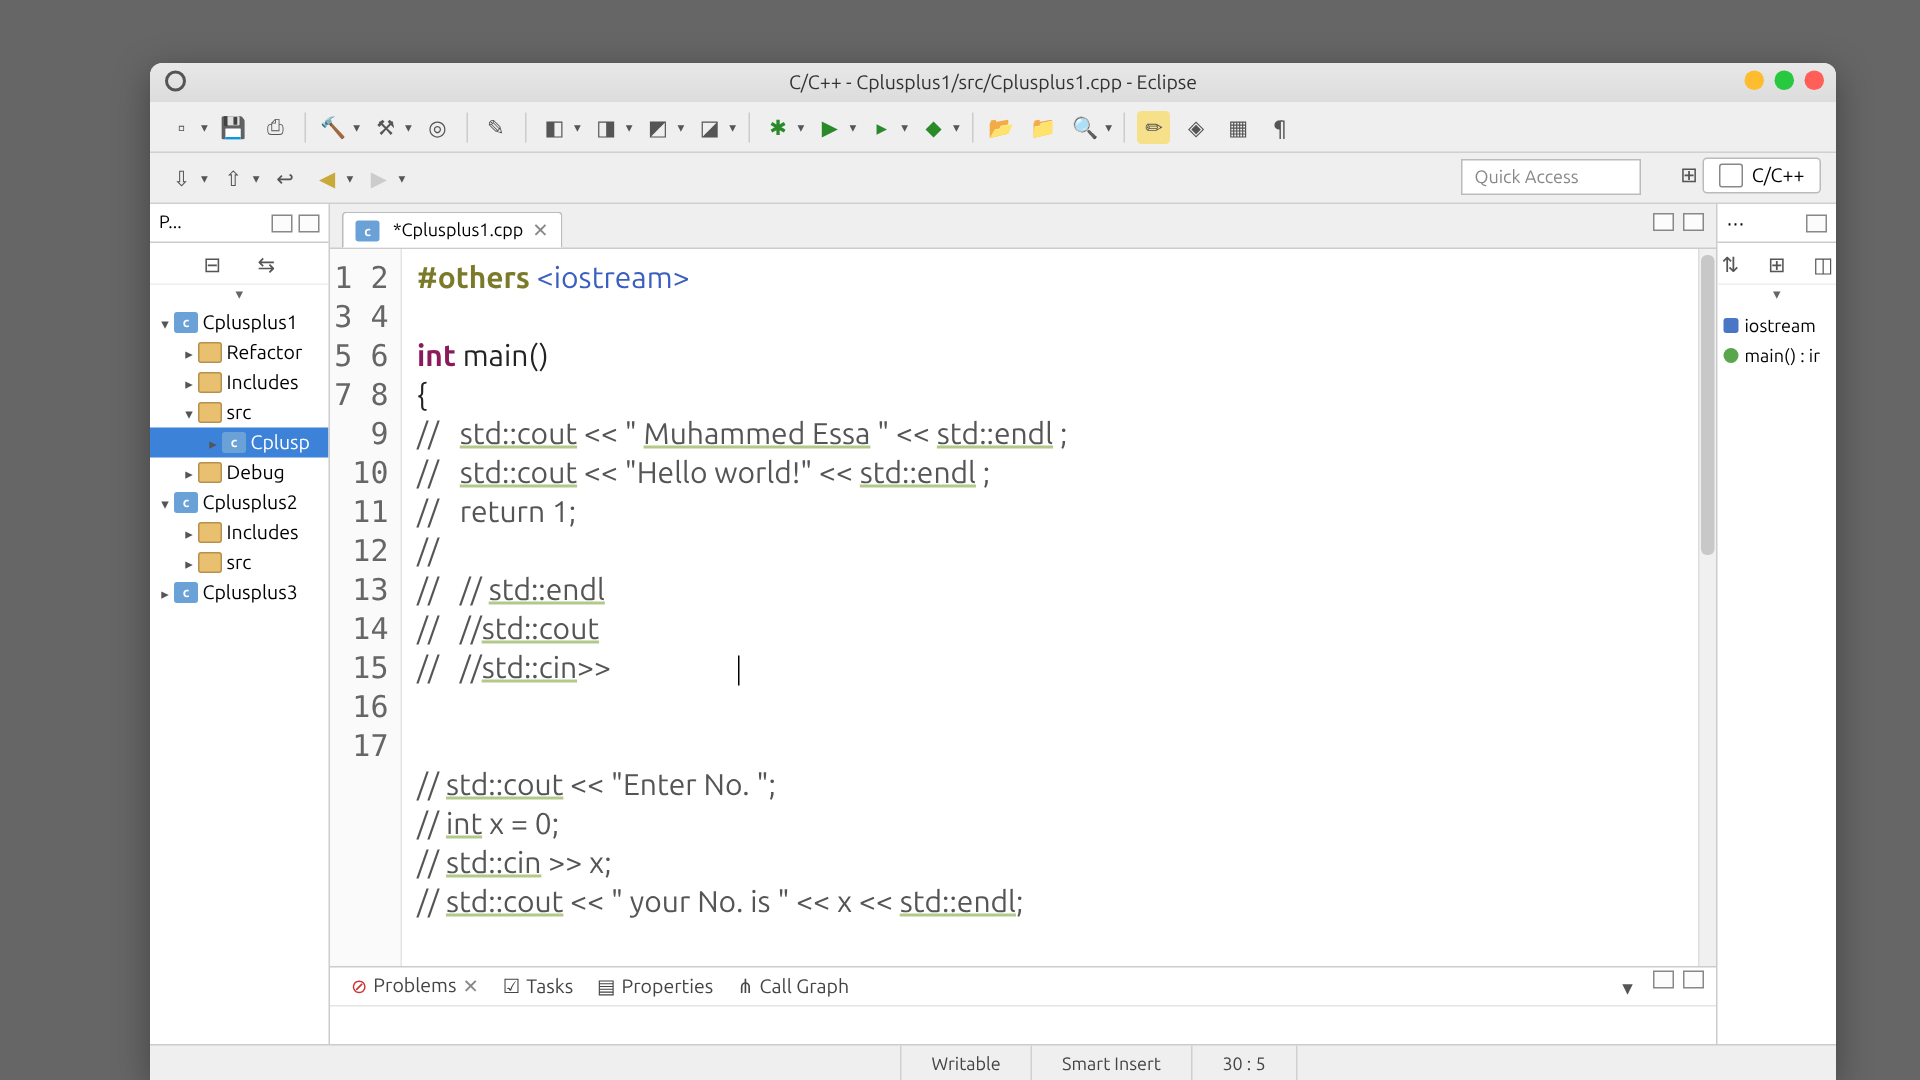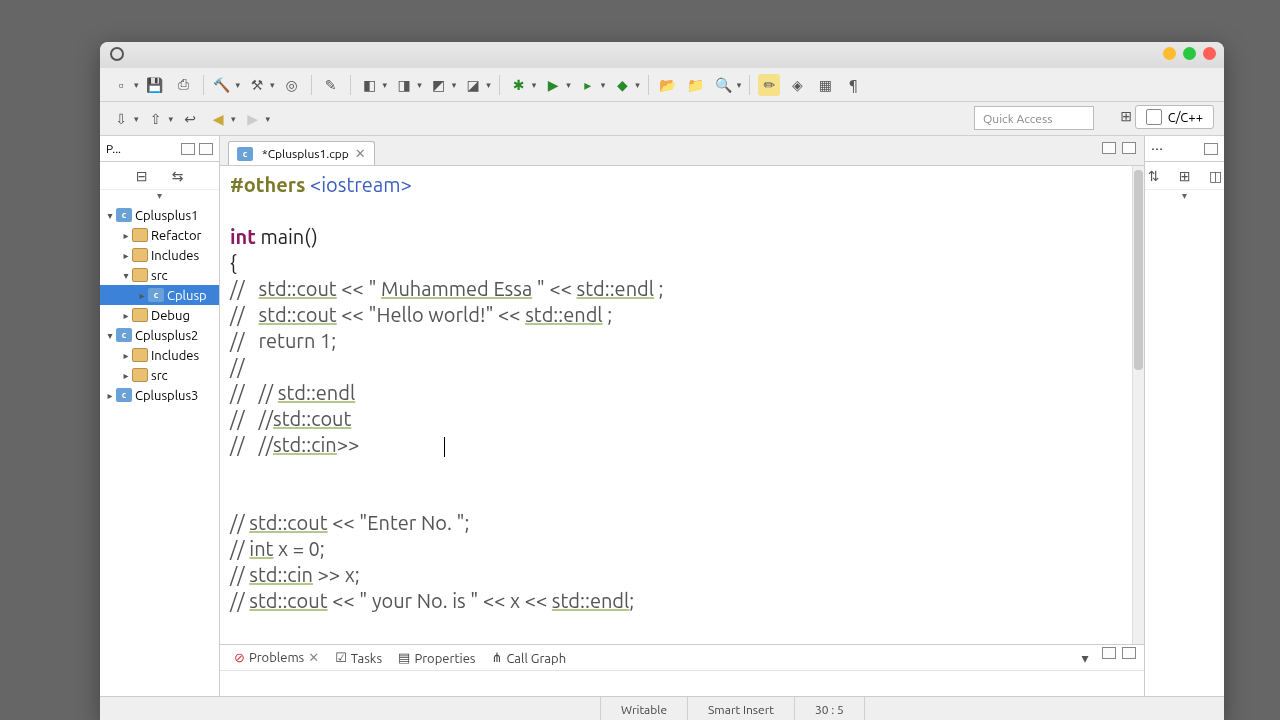--- a/index.html
+++ b/index.html
@@ -66,20 +66,21 @@
 .status{height:26px;background:#efefef;border-top:1px solid #ccc;display:flex;align-items:center;font-size:12px;color:#444}
 .status>div{padding:0 20px;border-left:1px solid #d0d0d0;height:100%;display:flex;align-items:center}
 .status>div:first-child{border-left:none;flex:0 0 500px}
 </style>
 </head>
 <body>
 
 <div class="window">
   <div class="titlebar">
     <span class="app-icon"></span>
+    <div class="title">C/C++ - Cplusplus1/src/Cplusplus1.cpp - Eclipse</div>
     <div class="traffic">
       <span class="tl-min"></span>
       <span class="tl-max"></span>
       <span class="tl-close"></span>
     </div>
   </div>
 
 
   <div class="toolbar">
     <span class="tb-btn">▫</span>
@@ -216,20 +217,37 @@
           <span class="ic ic-c">c</span>
           <span>*Cplusplus1.cpp</span>
           <span class="x">✕</span>
         </div>
         <div class="tabctrls">
           <span class="ctrl"></span>
           <span class="ctrl"></span>
         </div>
       </div>
       <div class="editor">
+        <div class="gutter">1
+2
+3
+4
+5
+6
+7
+8
+9
+10
+11
+12
+13
+14
+15
+16
+17</div>
         <div class="code"><span class="kw-pp">#others</span><span class="kw-inc"> &lt;iostream&gt;</span>
 
 <span class="kw">int</span><span> main()</span>
 <span>{</span>
 <span class="cm">//   </span><span class="cm us">std::cout</span><span class="cm"> &lt;&lt; " </span><span class="cm us">Muhammed Essa</span><span class="cm"> " &lt;&lt; </span><span class="cm us">std::endl</span><span class="cm"> ;</span>
 <span class="cm">//   </span><span class="cm us">std::cout</span><span class="cm"> &lt;&lt; </span><span class="cm">"Hello world!"</span><span class="cm"> &lt;&lt; </span><span class="cm us">std::endl</span><span class="cm"> ;</span>
 <span class="cm">//   return 1;</span>
 <span class="cm">//</span>
 <span class="cm">//   // </span><span class="cm us">std::endl</span>
 <span class="cm">//   //</span><span class="cm us">std::cout</span>
@@ -279,20 +297,30 @@
         <div class="controls">
             <span class="ctrl"></span>
           </div>
       </div>
       <div class="mini-tools">
         <span class="tb-btn">⇅</span>
         <span class="tb-btn">⊞</span>
         <span class="tb-btn">◫</span>
       </div>
       <div style="text-align:center;color:#666;font-size:10px">▾</div>
+      <div class="outline">
+        <div class="outline-item">
+            <span class="oc-blue"></span>
+            <span>iostream</span>
+          </div>
+        <div class="outline-item">
+            <span class="oc-green"></span>
+            <span>main() : ir</span>
+          </div>
+      </div>
     </div>
   </div>
 
   <div class="status">
     <div></div>
     <div>Writable</div>
     <div>Smart Insert</div>
     <div>30 : 5</div>
     <div style="flex:1"></div>
   </div>

